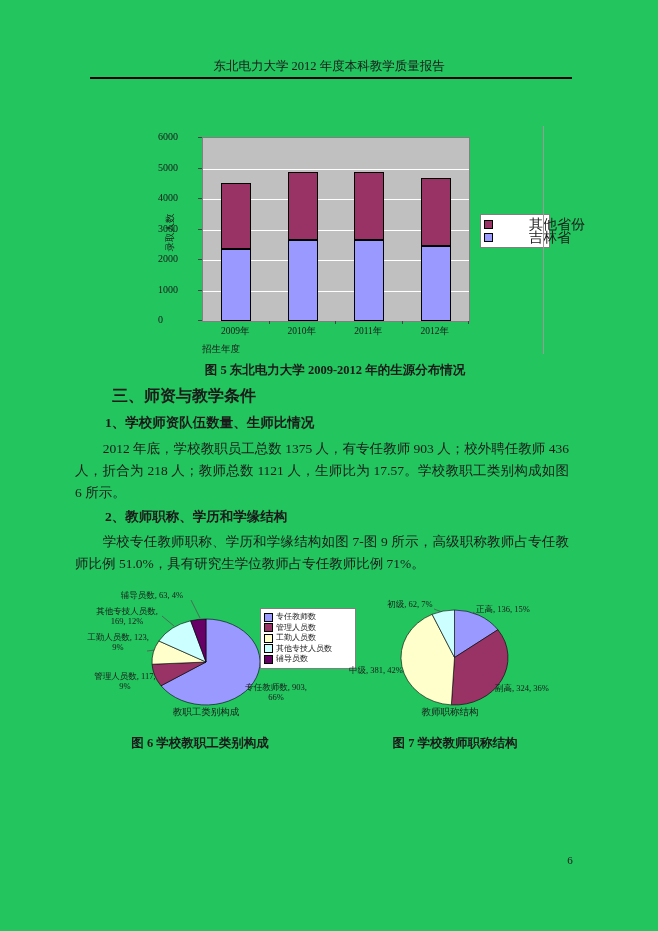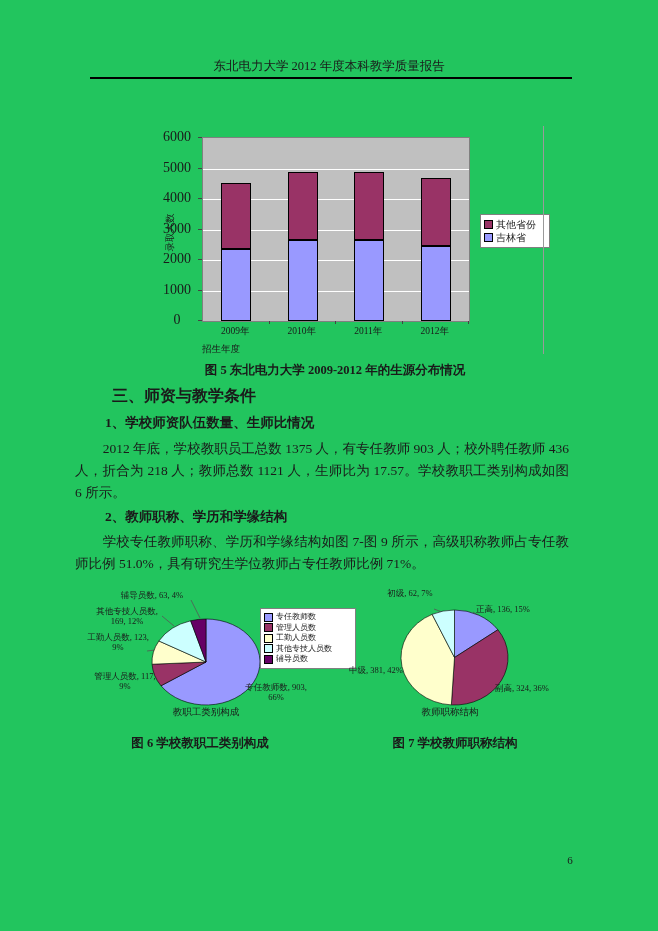--- a/index.html
+++ b/index.html
@@ -9,37 +9,37 @@
   
   .hdr{position:absolute;left:0;top:58px;width:658px;text-align:center;font-size:12.5px;}
   .hrule{position:absolute;left:90px;top:77px;width:482px;height:2px;background:#000;}
 
   
   .chart5{position:absolute;left:158px;top:124px;width:386px;height:232px;font-size:9.5px;}
   .plot{position:absolute;left:44px;top:13px;width:266px;height:183px;background:#C0C0C0;
         border:1px solid #808080;box-sizing:content-box;}
   .gridline{position:absolute;left:0;right:0;height:1px;background:#ffffff;}
   .barseg{position:absolute;width:30px;border:1px solid #000;box-sizing:border-box;}
-  .ytick{position:absolute;left:0;width:38px;text-align:center;font-size:14px;line-height:10px;}
+  .ytick{position:absolute;left:0;width:38px;text-align:left;font-size:10px;line-height:10px;}
   .ytickmark{position:absolute;left:40px;width:4px;height:1px;background:#444;}
   .xtickmark{position:absolute;width:1px;height:3px;background:#444;}
   .xtick{position:absolute;top:201px;width:66px;text-align:center;font-size:9.5px;}
   .xlab{position:absolute;left:44px;top:219px;width:266px;text-align:left;font-size:9.5px;}
   .ylab{position:absolute;left:-10px;top:102px;width:44px;text-align:center;font-size:9.5px;
         transform:rotate(-90deg);}
   .rightborder{position:absolute;left:385px;top:2px;width:1px;height:228px;background:#9a9a9a;}
 
   
   .lg{position:absolute;background:#fff;border:1px solid #808080;padding:3px 3px;}
   .lg-row{display:flex;align-items:center;gap:3px;line-height:10.5px;}
   .lg-sw{width:7px;height:7px;border:1px solid #000;flex:none;}
   .lg-tx{font-size:8px;white-space:nowrap;}
   .barlg{left:322px;top:90px;width:62px;}
   .barlg .lg-row{line-height:13px;}
-  .barlg .lg-tx{font-size:10px;}
+  .barlg .lg-tx{font-size:14px;margin-left:33px;}
 
   
   .cap{position:absolute;font-weight:bold;font-size:12.5px;text-align:center;}
   .cap5{left:100px;top:362px;width:470px;}
   .cap6{left:90px;top:735px;width:220px;}
   .cap7{left:365px;top:735px;width:180px;}
   .h1{position:absolute;left:112px;top:386px;font-family:"Liberation Sans",sans-serif;
       font-weight:bold;font-size:16px;}
   .h2{position:absolute;left:105px;font-weight:bold;font-size:13.5px;}
   .s1{top:414px}.s2{top:508px}
@@ -59,21 +59,21 @@
   .pie2 .lg{left:161px;top:40px;width:48px;}
 
   
   .pl-fudao{left:19px;top:2px;width:110px;}
   .pl-qita{left:14px;top:18px;width:70px;}
   .pl-gongqin{left:6px;top:44px;width:68px;}
   .pl-guanli{left:13px;top:83px;width:68px;}
   .pl-zhuanren{left:164px;top:94px;width:68px;}
   .pietitle1{left:48px;top:118px;width:160px;}
   
-  .pl-chuji{left:18px;top:0;width:80px;}
+  .pl-chuji{left:18px;top:11px;width:80px;}
   .pl-zhenggao{left:111px;top:16px;width:80px;}
   .pl-fugao{left:130px;top:95px;width:80px;}
   .pl-zhongji{left:-16px;top:77px;width:80px;}
   .pietitle2{left:28px;top:118px;width:140px;}
 
   .pagenum{position:absolute;left:560px;top:854px;width:20px;text-align:center;font-size:11px;}
 </style>
 </head>
 <body>
 

